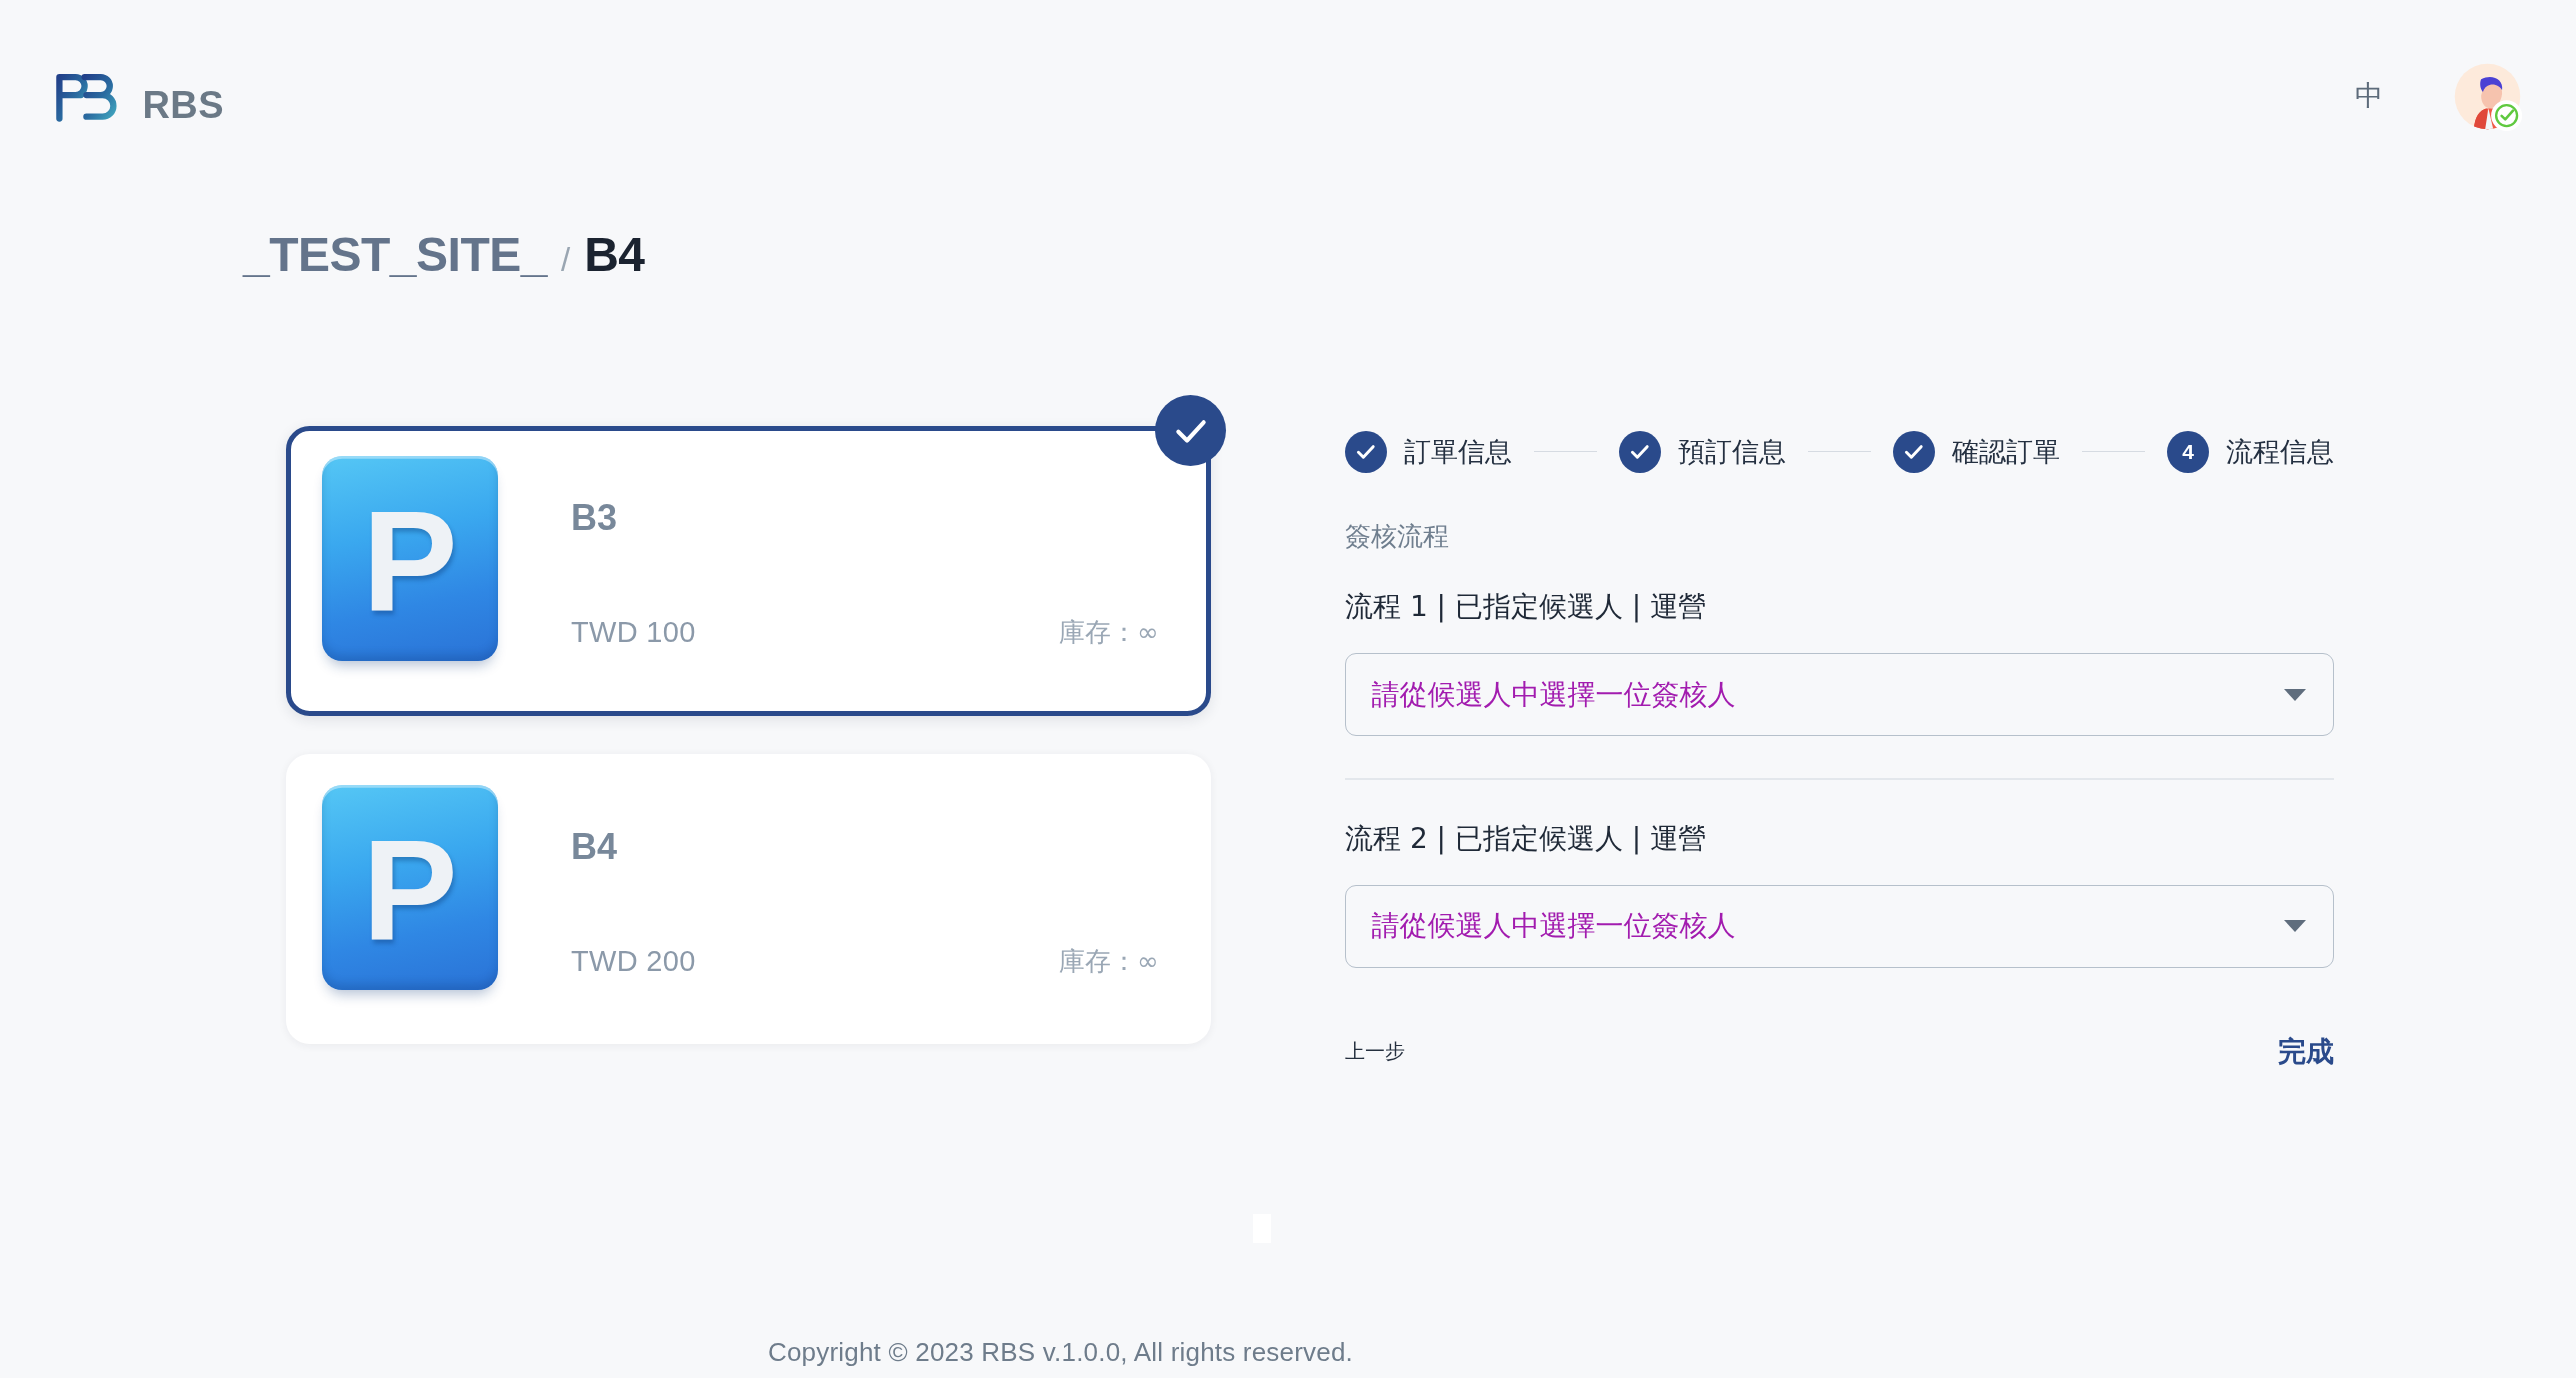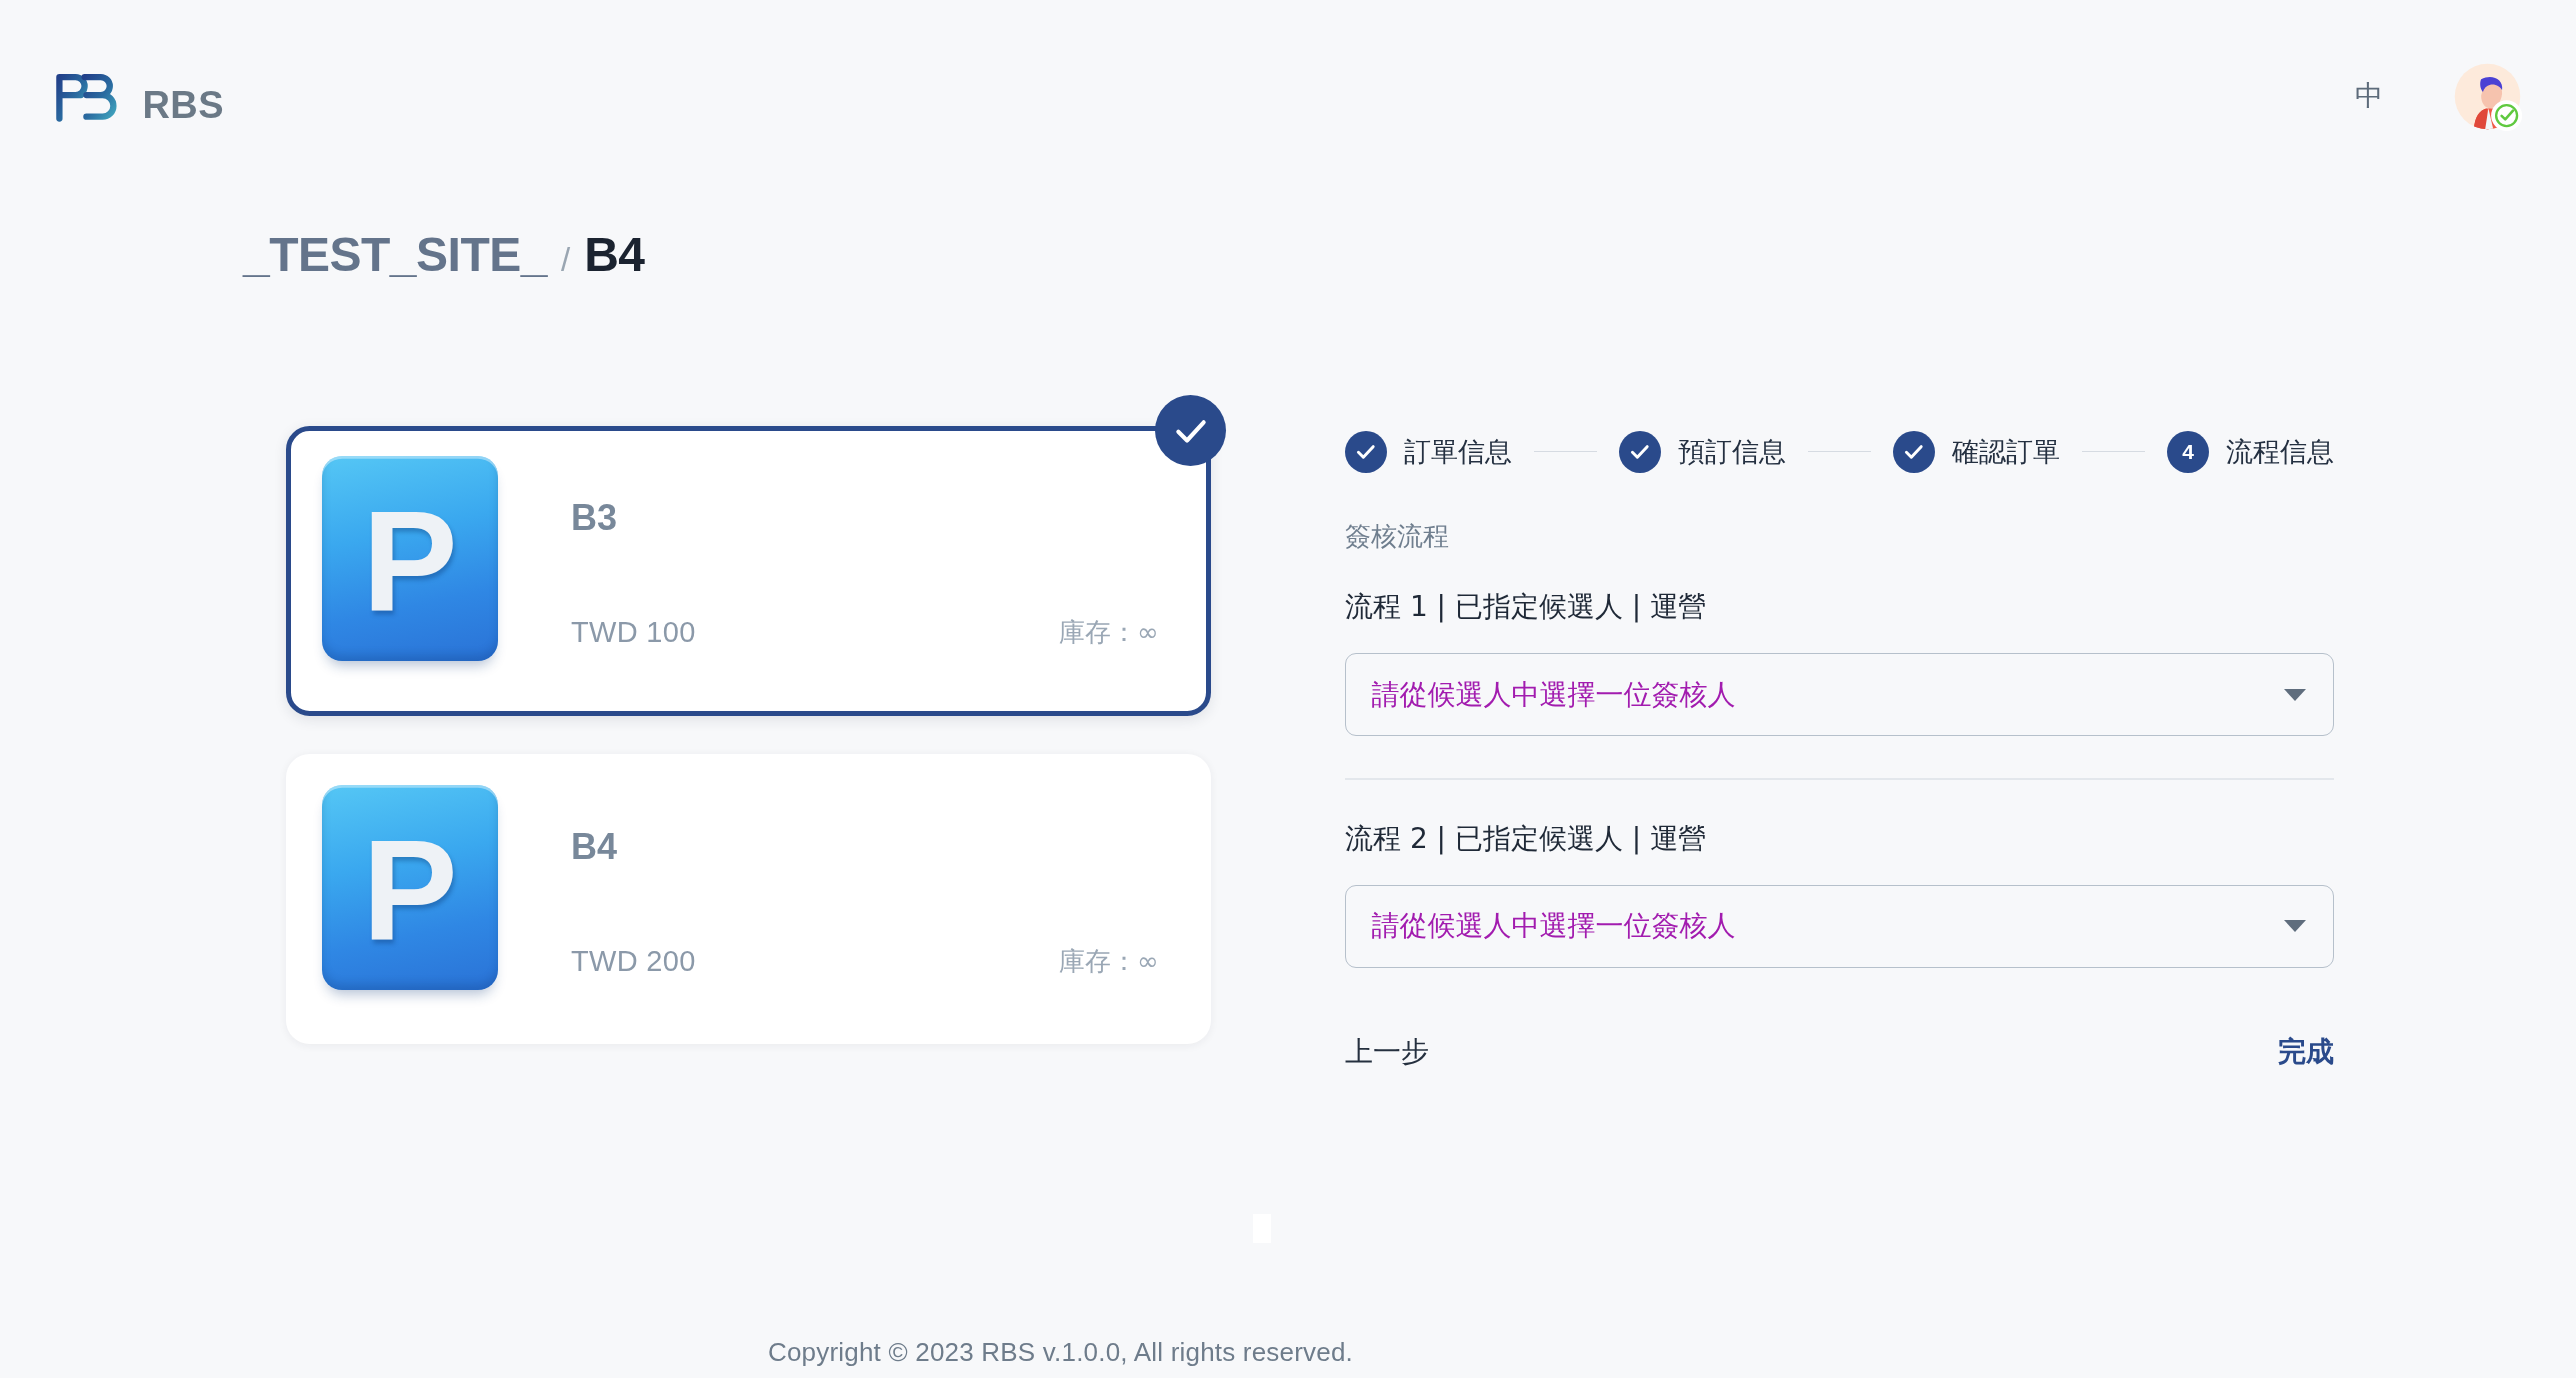--- a/index.html
+++ b/index.html
@@ -299,21 +299,21 @@
   }
 
   .actions {
     display: flex;
     align-items: center;
     justify-content: space-between;
     width: 989px;
     margin-top: 65px;
   }
   .btn-prev {
-    font-size: 28px;
+    font-size: 20px;
     color: #25303f;
     cursor: pointer;
     font-family: "DejaVu Sans", sans-serif;
     background: none; border: none; padding: 0;
   }
   .btn-done {
     font-size: 28px;
     font-weight: 700;
     color: #2a4a8b;
     cursor: pointer;

